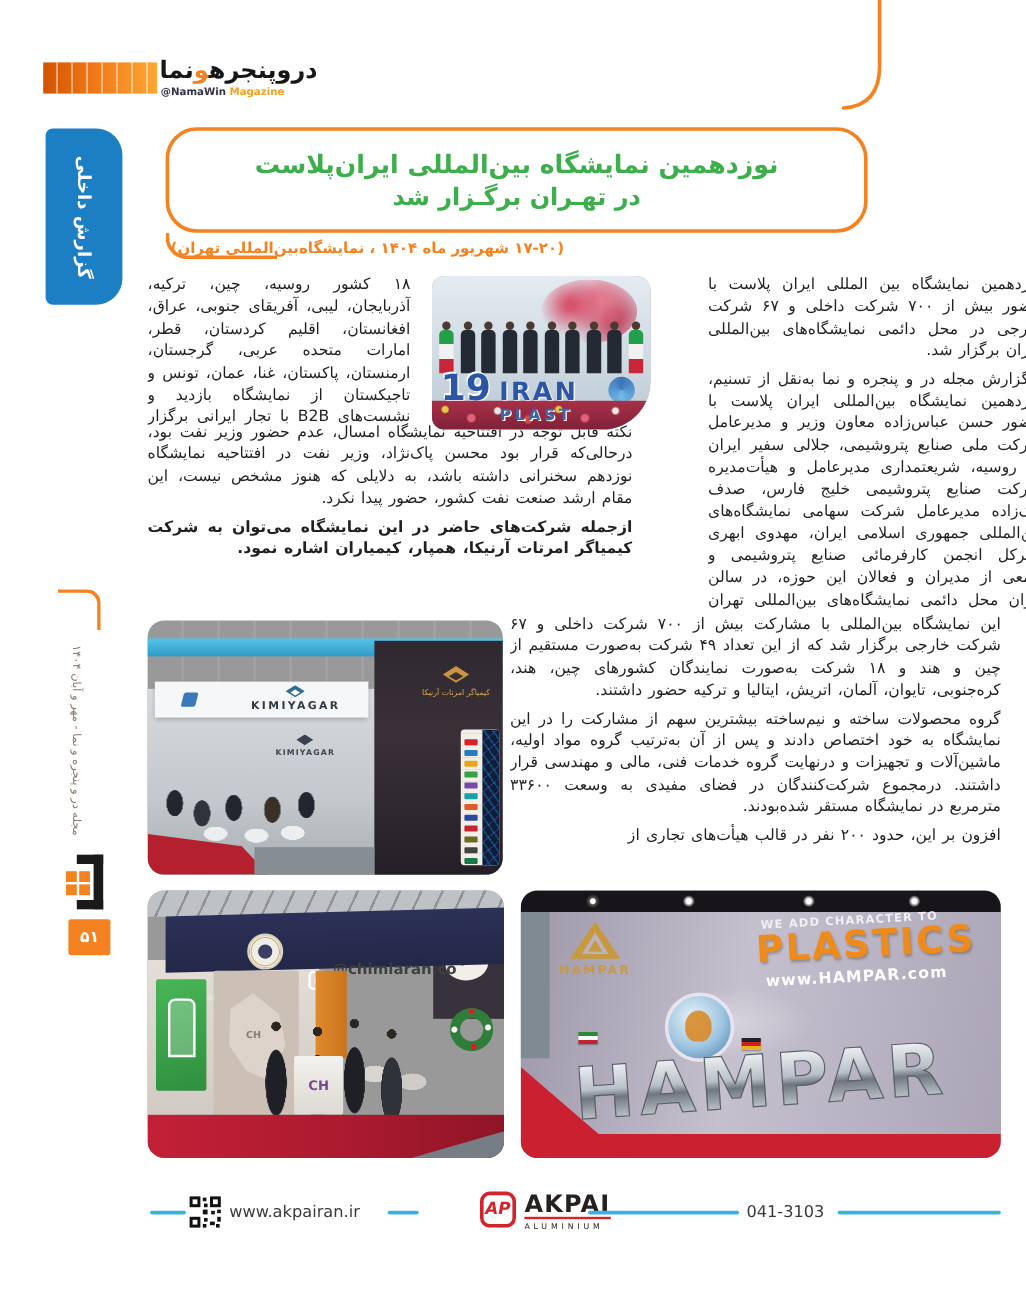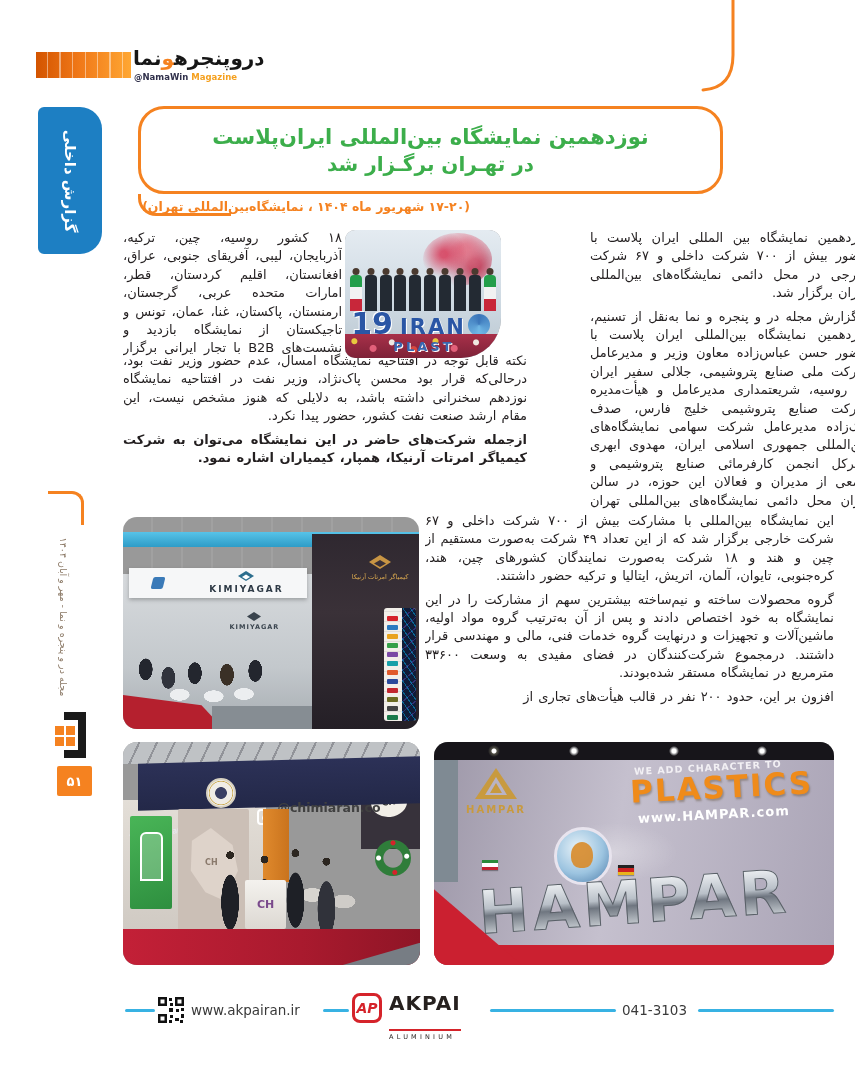--- a/index.html
+++ b/index.html
@@ -38,21 +38,21 @@
        line-height:18.4px;overflow:hidden;word-spacing:1px;}
   .col p{margin:0 0 5px;}
   .rc-a{left:556px;top:229px;width:278px;height:282px;margin-left:34px;}
   .rc-b{left:425px;top:512px;width:409px;height:226px;}
   .lc-a{left:123px;top:229px;width:219px;height:133px;}
   .lc-b{left:123px;top:352px;width:404px;height:146px;}
   .bold-p{font-weight:bold;}
 
   
   .photo{position:absolute;overflow:hidden;background:#999;}
-  .photo1{left:345px;top:230px;width:156px;height:128px;border-radius:10px 12px 40px 10px;}
+  .photo1{left:360px;top:230px;width:182px;height:128px;border-radius:10px 12px 40px 10px;}
   .photo2{left:123px;top:517px;width:296px;height:212px;border-radius:14px;}
   .photo3{left:123px;top:742px;width:297px;height:223px;border-radius:14px;}
   .photo4{left:434px;top:742px;width:400px;height:223px;border-radius:14px;}
 
   
   .p1-backdrop{position:absolute;inset:0;background:linear-gradient(180deg,#e4ebf1,#cfdae3 55%,#b9c6d0);}
   .p1-floral{position:absolute;right:6%;top:2%;width:44%;height:42%;border-radius:50%;
     background:radial-gradient(circle at 30% 40%,rgba(214,60,90,.85) 6%,transparent 40%),
                radial-gradient(circle at 60% 30%,rgba(226,120,140,.9) 8%,transparent 45%),
                radial-gradient(circle at 75% 60%,rgba(190,40,70,.8) 10%,transparent 50%);}
@@ -222,24 +222,24 @@
     display:flex;align-items:center;justify-content:center;color:#fff;font-weight:bold;font-size:13px;}
 
   
   .fline{position:absolute;top:1009px;height:3px;background:#38b2e3;border-radius:2px;}
   .fl1{left:125px;width:30px;} .fl2{left:323px;width:26px;} .fl3{left:490px;width:126px;} .fl4{left:698px;width:136px;}
   .f-qr{position:absolute;left:157px;top:996px;}
   .f-web{position:absolute;left:191px;top:1002px;font-size:13.5px;color:#3a3a3a;}
   .f-brand{position:absolute;left:352px;top:993px;display:flex;align-items:flex-start;gap:7px;}
   .f-mark{width:30px;height:30px;border:3px solid #d5232a;border-radius:8px;box-sizing:border-box;
     display:flex;align-items:center;justify-content:center;font-weight:bold;font-style:italic;
-    font-size:14px;color:#d5232a;background:#fff;}
+    font-size:14px;color:#d5232a;background:#fff;margin-left:48px;}
   .f-brandtext{display:flex;flex-direction:column;}
   .f-name{font-size:20px;font-weight:bold;color:#26211f;letter-spacing:1px;line-height:20px;
-    border-bottom:2.5px solid #d5232a;padding-bottom:16px;}
+    border-bottom:2.5px solid #d5232a;padding-bottom:1px;}
   .f-sub{font-size:6.5px;letter-spacing:3.2px;color:#26211f;margin-top:2px;}
   .f-phone{position:absolute;left:622px;top:1002px;font-size:13.5px;color:#3a3a3a;}
 </style>
 </head>
 <body>
 
 <div class="page">
 
   <div class="grad-bar"></div>
   <div class="logo-fa">

